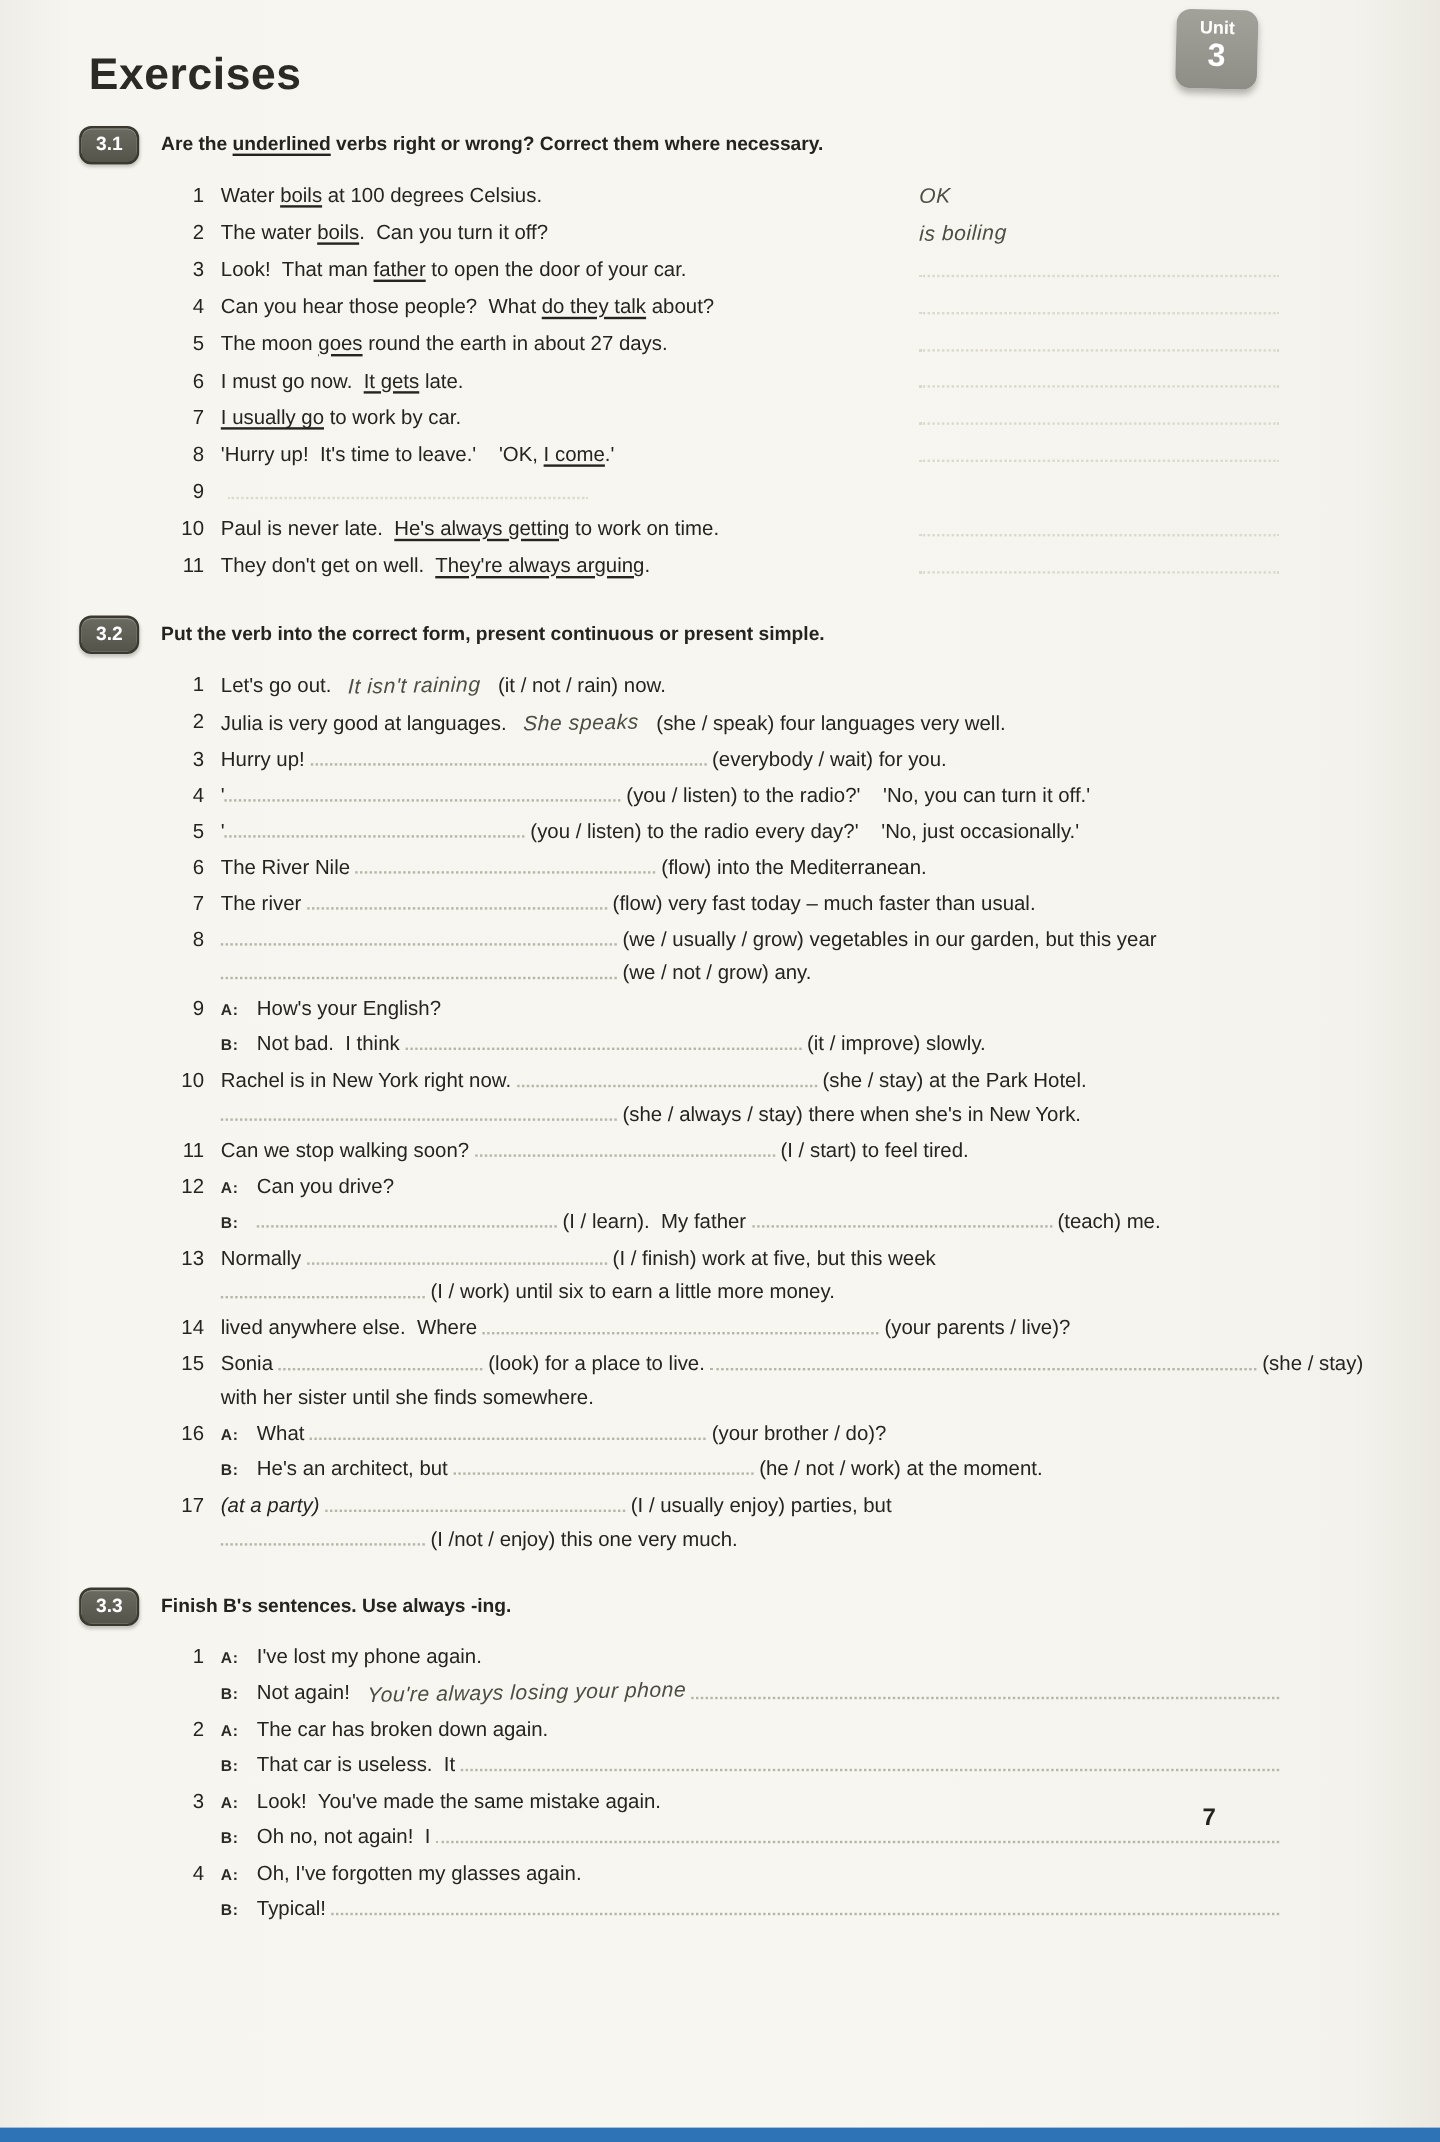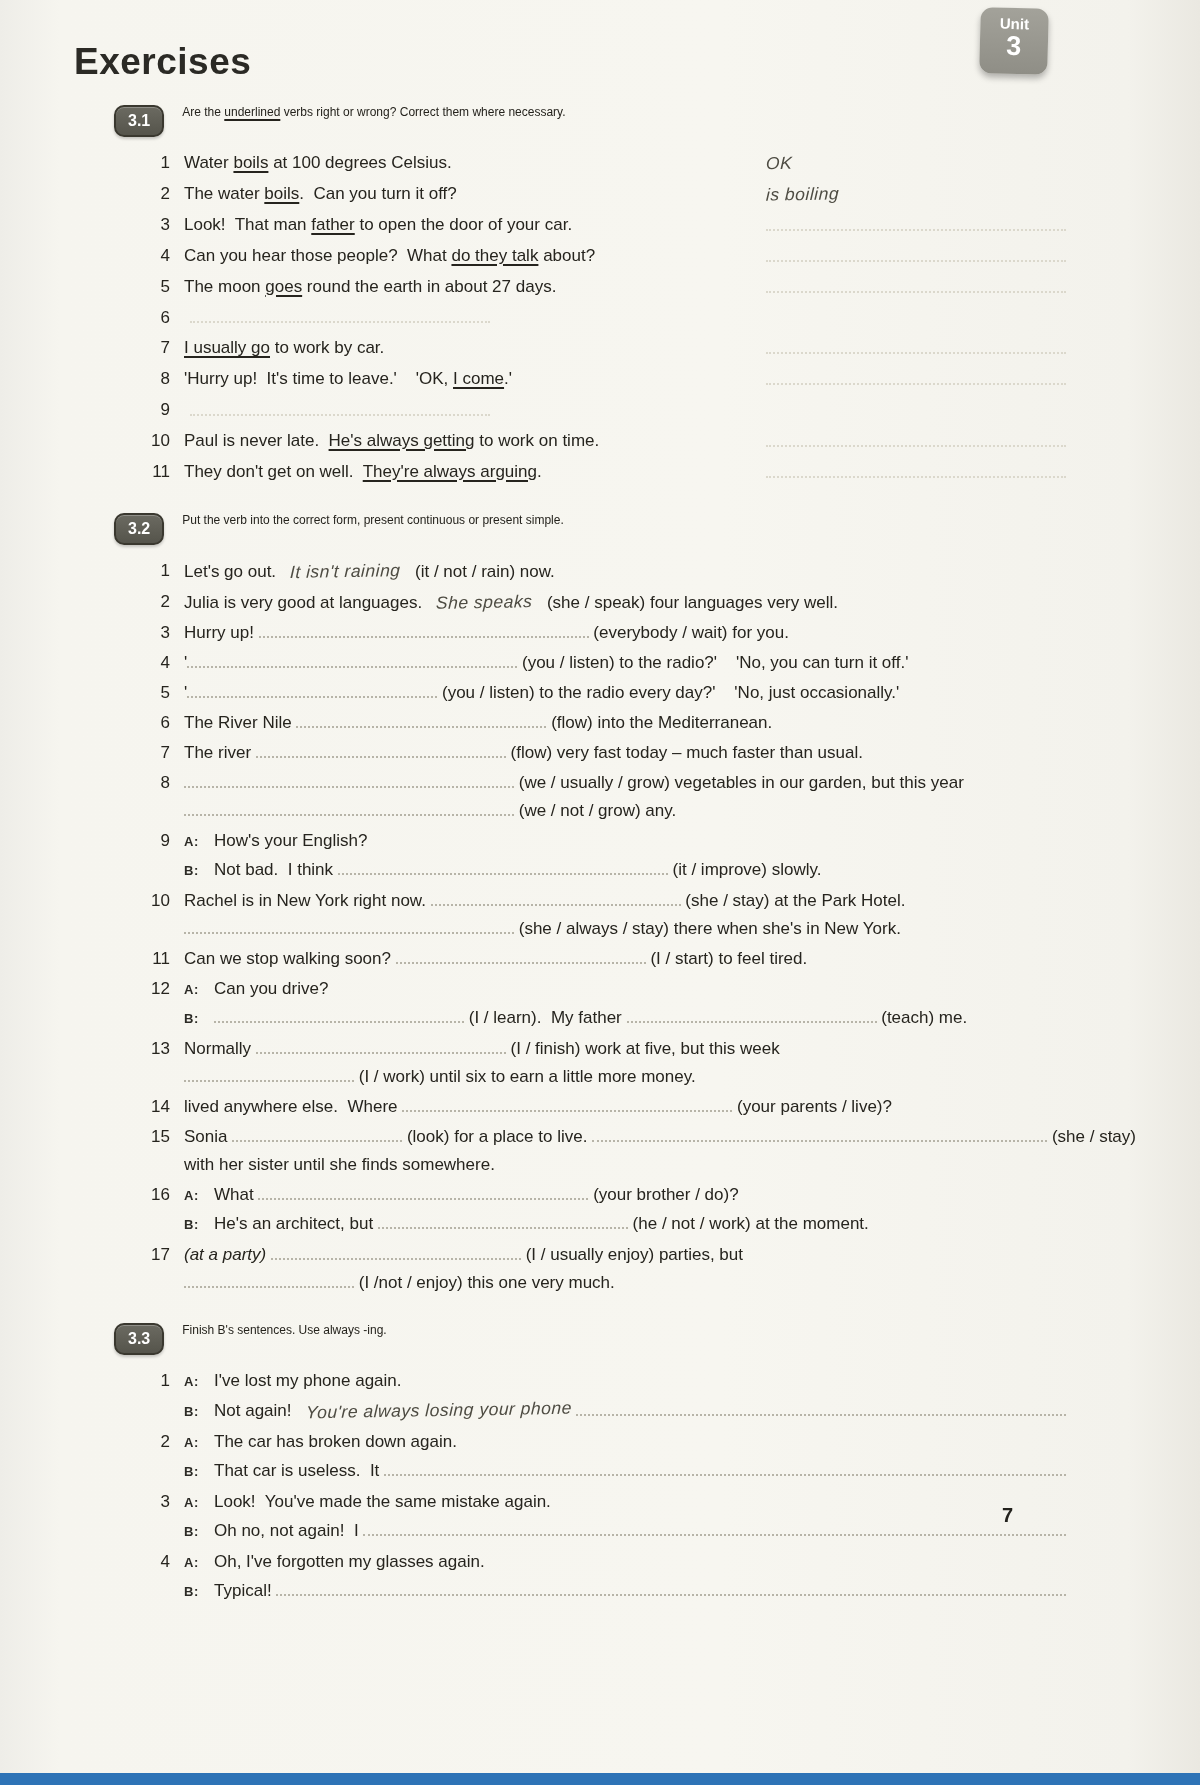--- a/index.html
+++ b/index.html
@@ -30,30 +30,30 @@
     border-radius:12px;
     box-shadow:0 4px 6px rgba(0,0,0,.28);
     color:#fff;text-align:center;
     transform:rotate(1.5deg);
   }
   .unit-word{font-size:15px;font-weight:bold;padding-top:7px;line-height:17px;}
   .unit-num{font-size:27px;font-weight:bold;line-height:28px;}
   
   .content{padding-top:22px;}
   .section{margin:0 64px 26px 66px;}
-  .heading-row{display:flex;align-items:flex-start;gap:18px;margin-bottom:12px;margin-left:48px;}
+  .heading-row{display:flex;align-items:center;gap:18px;margin-bottom:12px;}
   .badge{
     flex-shrink:0;
     background:linear-gradient(180deg,#6b6a61,#55544b);
     color:#fff;font-weight:bold;font-size:16px;
     padding:5px 12px;border-radius:10px;
     border:2px solid #3a382f;
     box-shadow:inset 0 1px 0 rgba(255,255,255,.25), 0 2px 3px rgba(0,0,0,.2);
   }
-  .heading{font-weight:normal;font-size:12px;color:#25231d;}
+  .heading{font-weight:bold;font-size:16px;color:#25231d;}
   .items{padding-left:74px;font-size:17px;line-height:28px;}
   .item{display:flex;margin-bottom:2px;}
   .num{width:30px;text-align:right;margin-right:14px;flex-shrink:0;}
   .sentence{flex:1;}
   .sentence .seg{white-space:pre-wrap;text-align:right;}
   .answer{width:370px;flex-shrink:0;padding-left:6px;}
   .lines{flex:1;display:flex;flex-direction:column;}
   .line{display:flex;align-items:baseline;min-height:28px;}
   .label{
     flex-shrink:0;width:30px;
@@ -128,20 +128,21 @@
             <div class="sentence"><span class="seg">Can you hear those people?  What </span><span class="seg u">do they talk</span><span class="seg"> about?</span></div>
             <div class="answer"><span class="ans-line"></span></div>
           </div>
           <div class="item">
             <span class="num">5</span>
             <div class="sentence"><span class="seg">The moon </span><span class="seg u">goes</span><span class="seg"> round the earth in about 27 days.</span></div>
             <div class="answer"><span class="ans-line"></span></div>
           </div>
           <div class="item">
             <span class="num">6</span>
+            <div class="sentence"><span class="seg">I must go now.  </span><span class="seg u">It gets</span><span class="seg"> late.</span></div>
             <div class="answer"><span class="ans-line"></span></div>
           </div>
           <div class="item">
             <span class="num">7</span>
             <div class="sentence"><span class="seg u">I usually go</span><span class="seg"> to work by car.</span></div>
             <div class="answer"><span class="ans-line"></span></div>
           </div>
           <div class="item">
             <span class="num">8</span>
             <div class="sentence"><span class="seg">'Hurry up!  It's time to leave.'    'OK, </span><span class="seg u">I come</span><span class="seg">.'</span></div>

